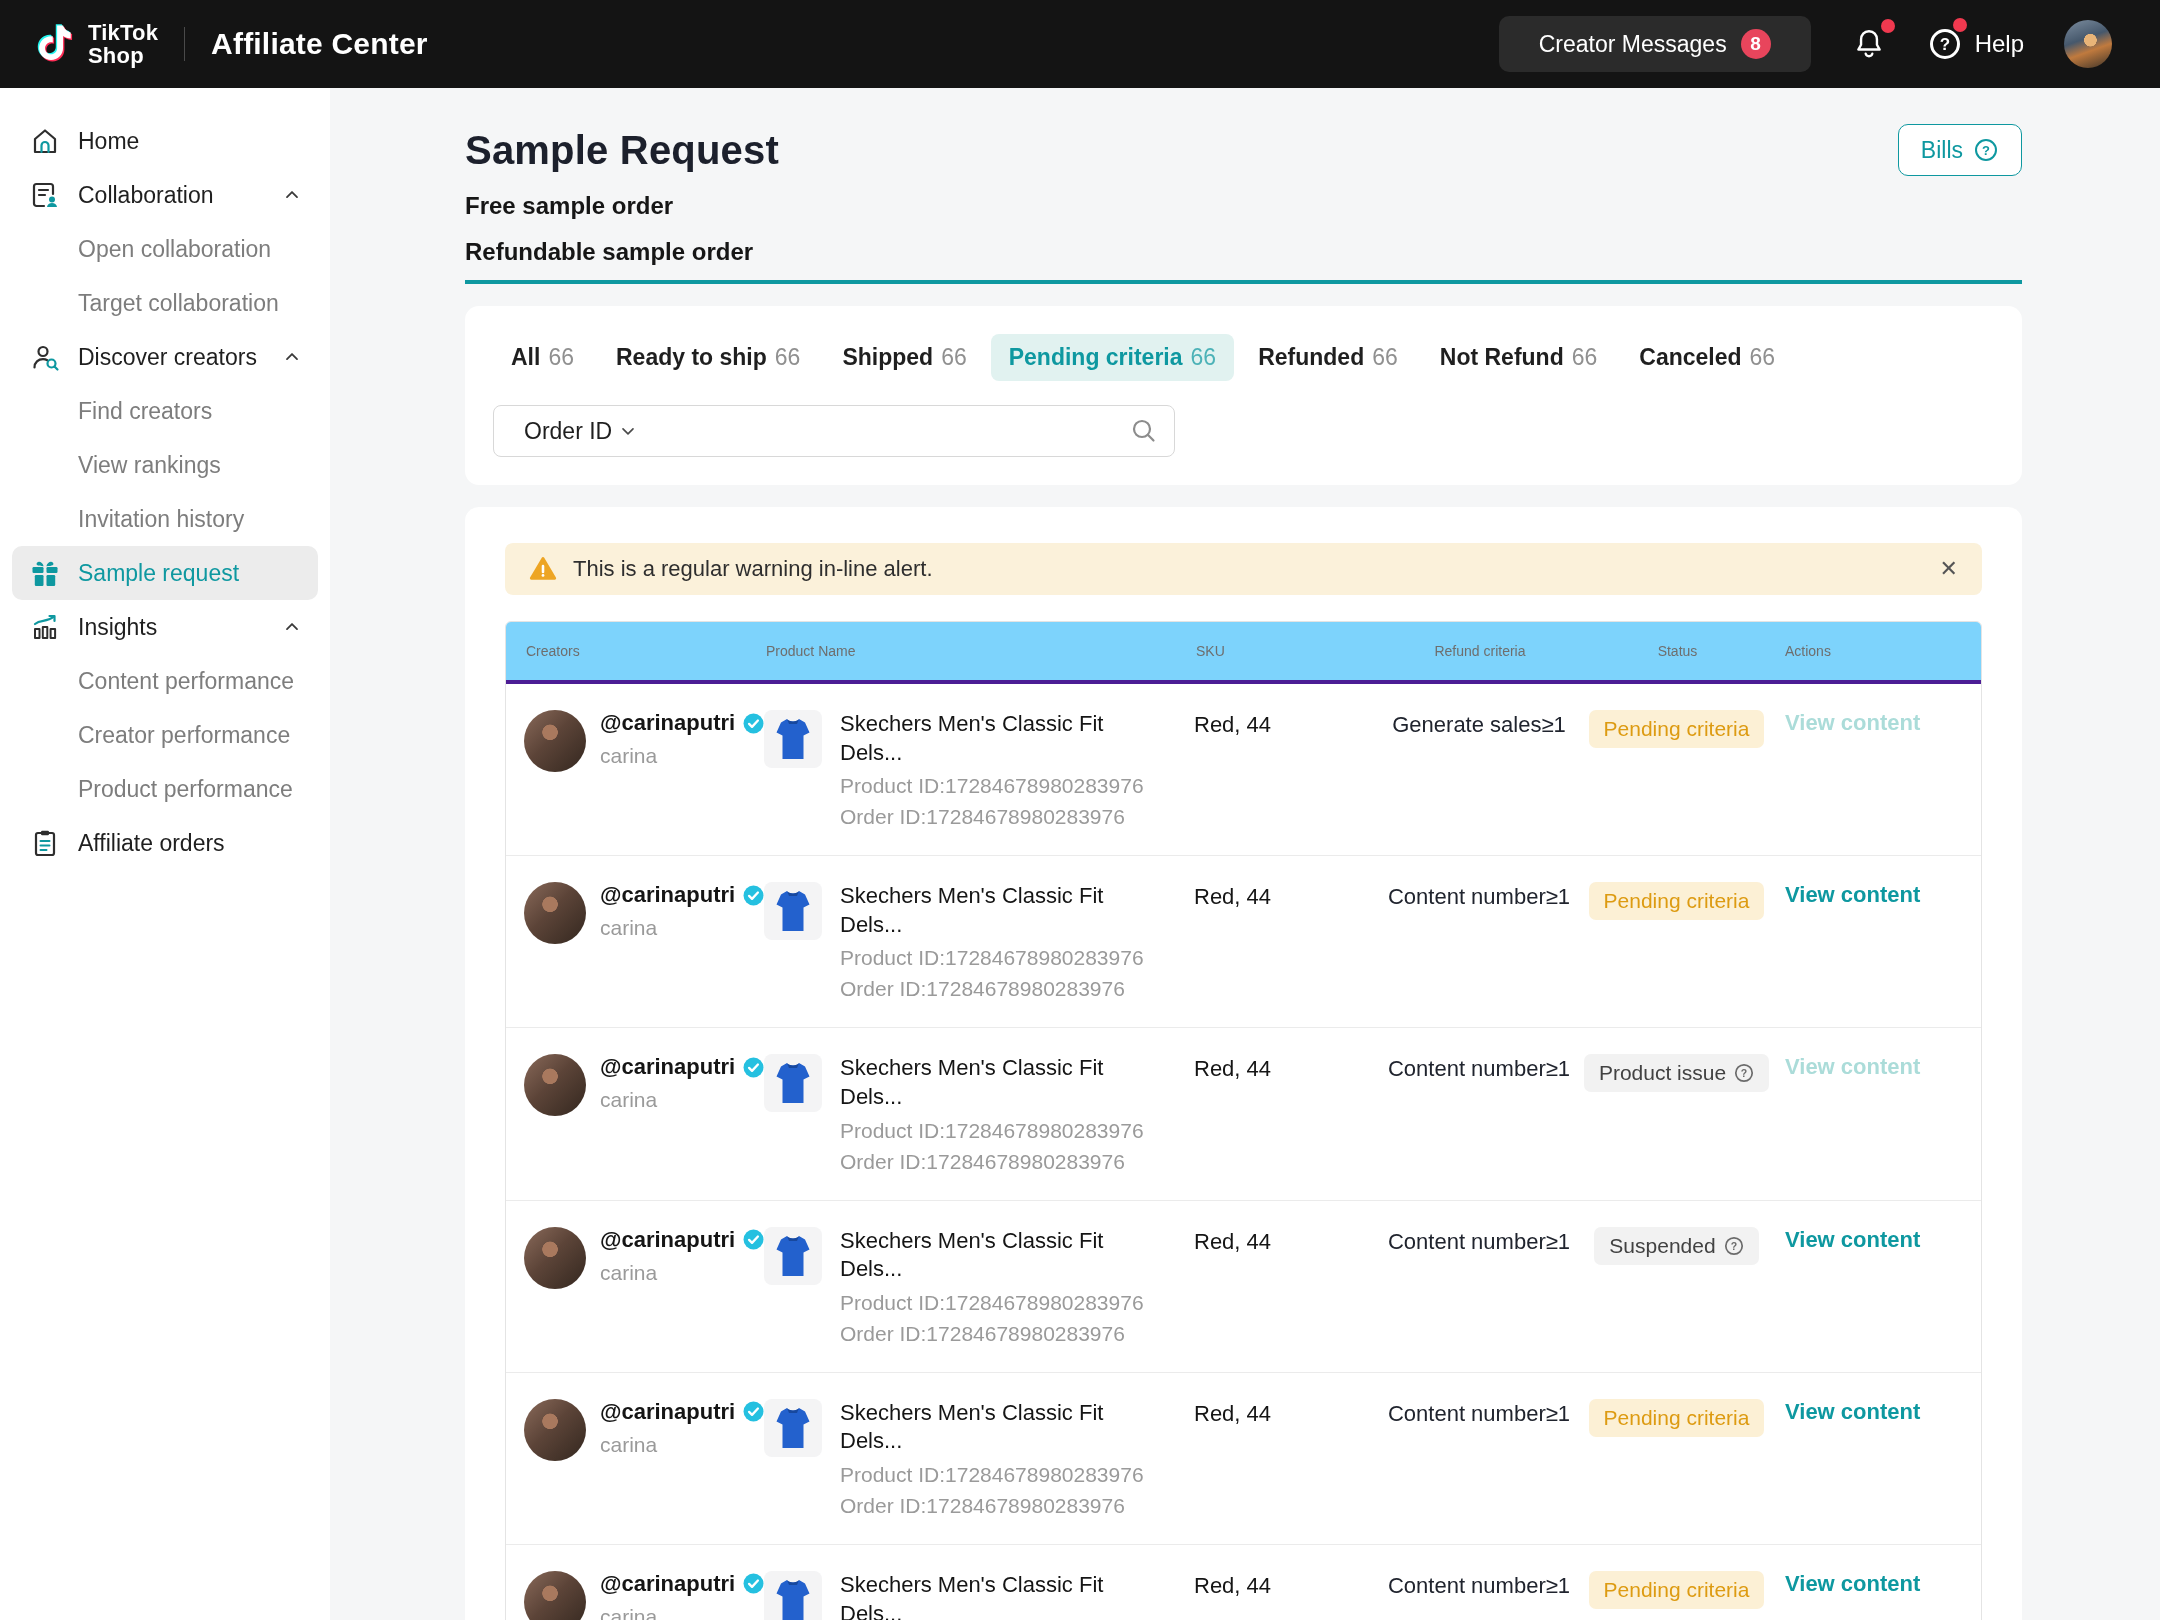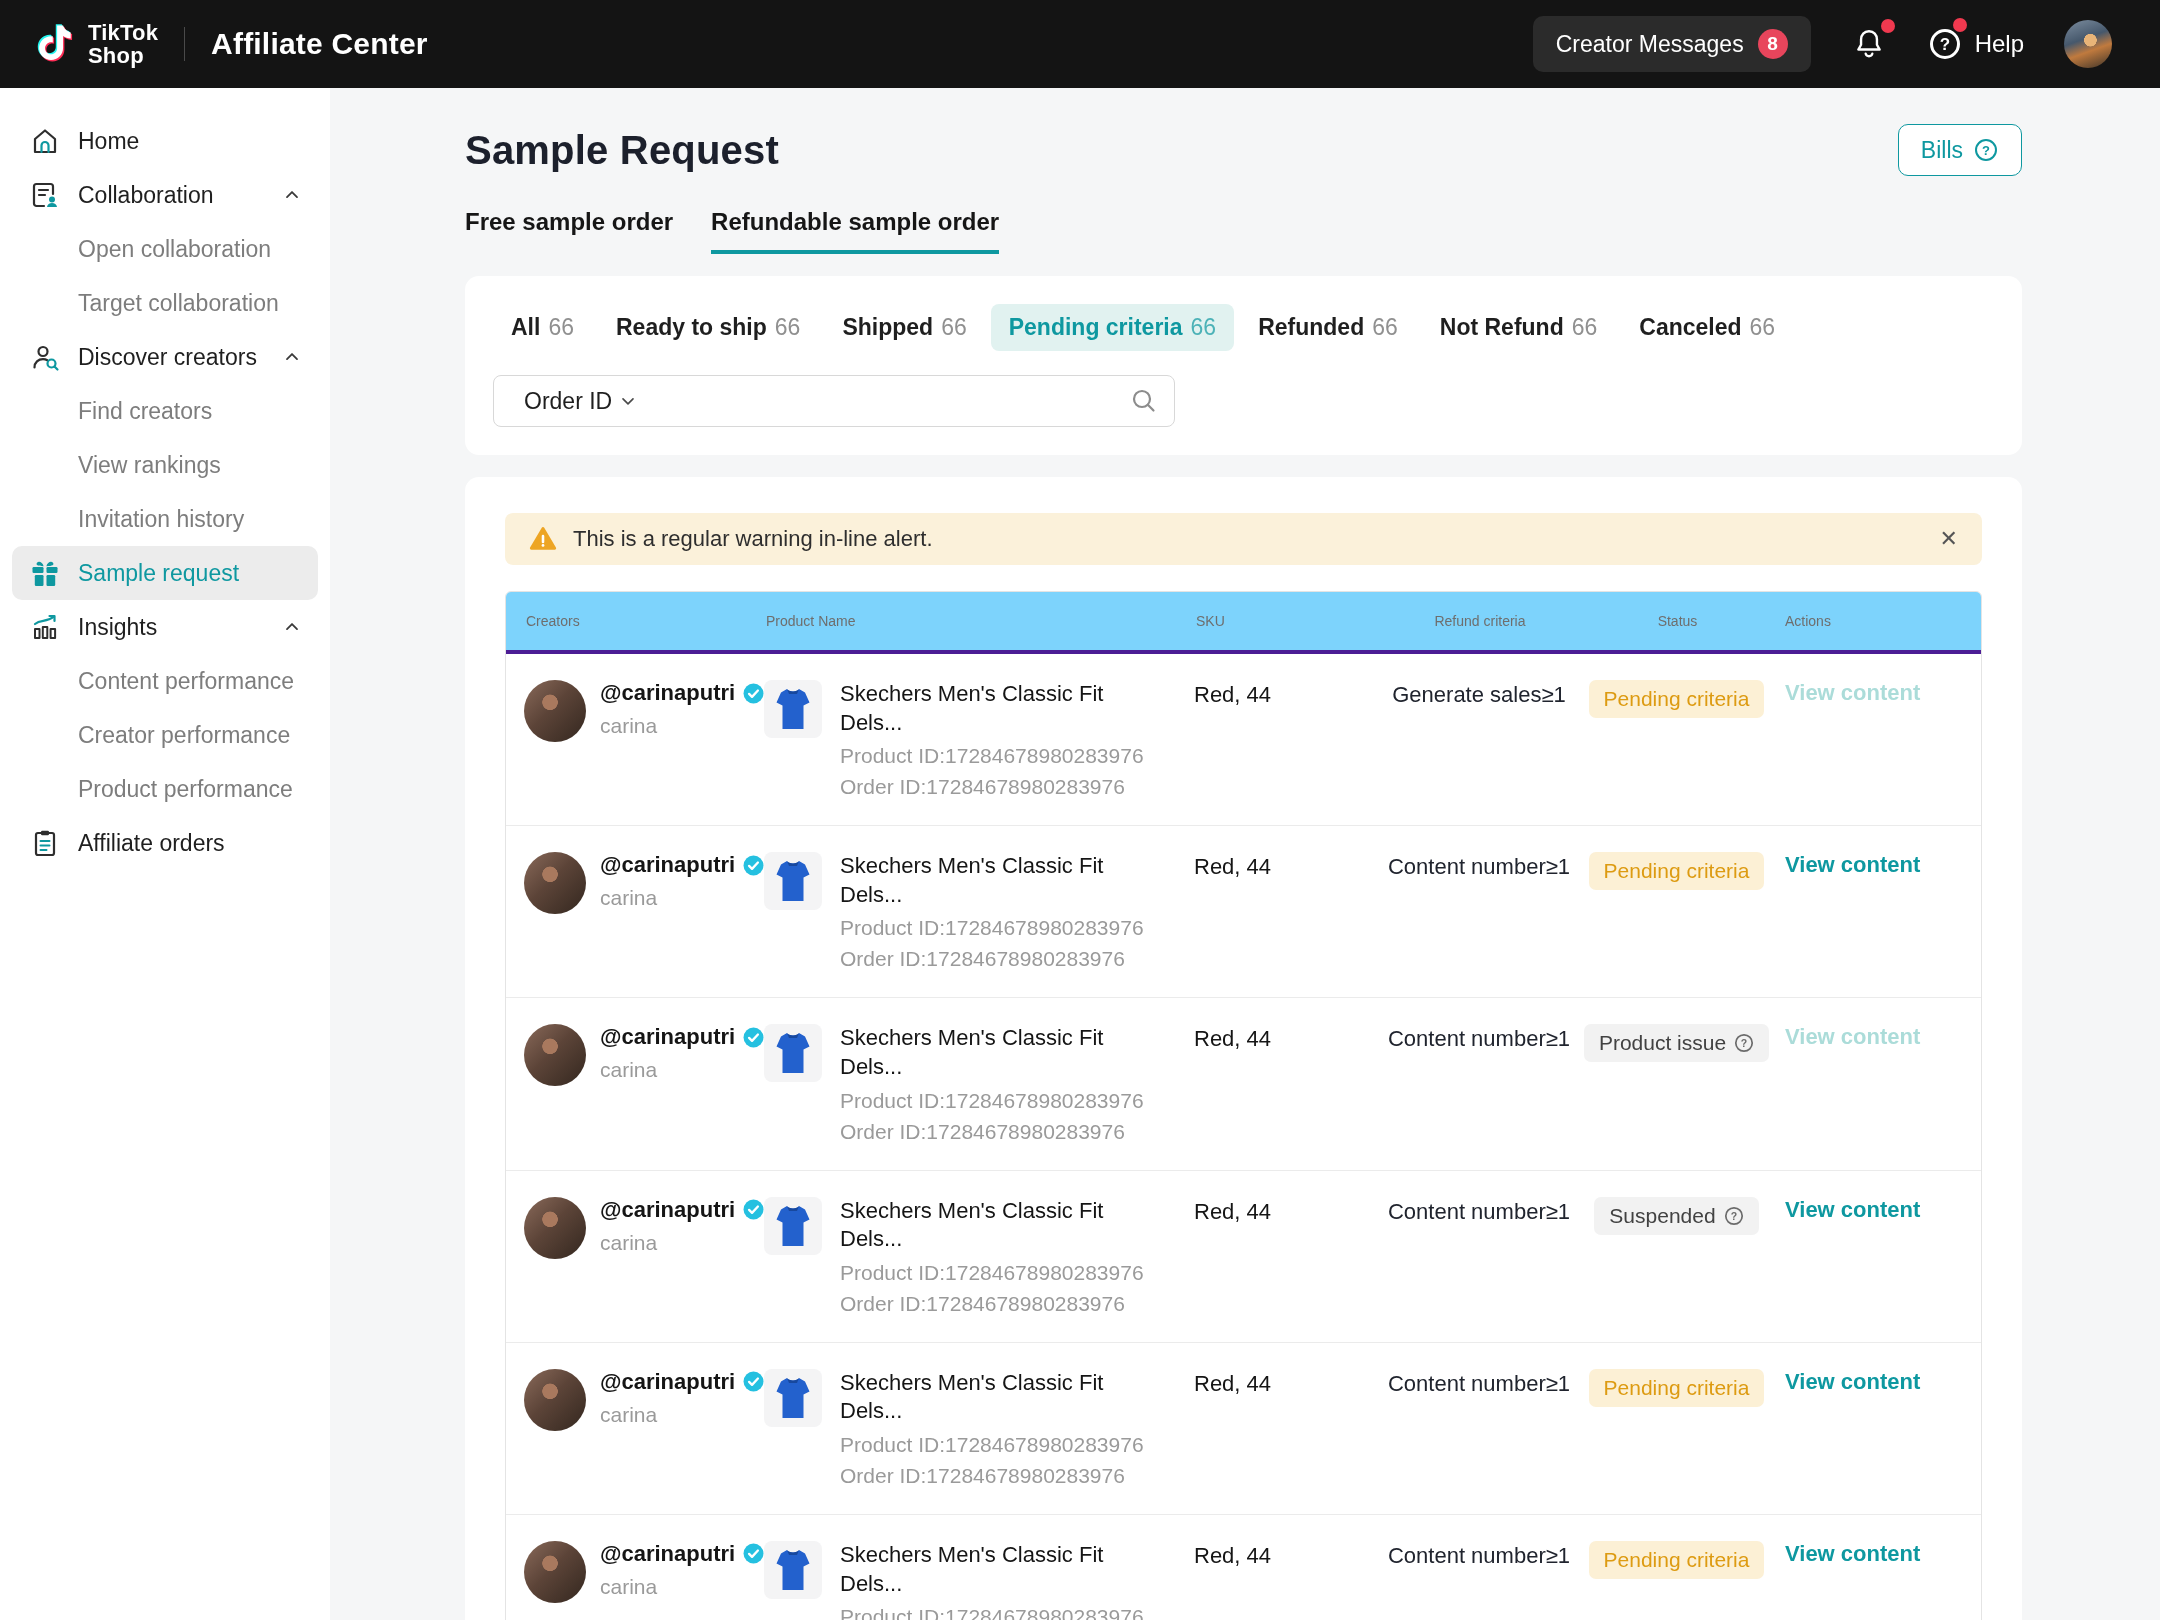--- a/index.html
+++ b/index.html
@@ -5,21 +5,21 @@
   * { margin:0; padding:0; box-sizing:border-box; }
   html,body { width:2160px; height:1620px; font-family:"Liberation Sans", sans-serif; background:#f5f6f7; overflow:hidden; }
 
   
   .topbar { position:absolute; left:0; top:0; width:2160px; height:88px; background:#141414; display:flex; align-items:center; padding:0 48px 0 30px; z-index:10; }
   .brand { display:flex; align-items:center; gap:12px; }
   .brand-text { color:#fff; font-weight:700; font-size:22px; line-height:1.05; letter-spacing:.2px; }
   .topbar-divider { width:1px; height:34px; background:#4a4a4a; margin:0 26px; }
   .app-title { color:#fff; font-size:30px; font-weight:700; letter-spacing:.2px; }
   .topbar-right { margin-left:auto; display:flex; align-items:center; gap:40px; }
-  .cm-btn { display:flex; align-items:center; gap:14px; background:#2b2b2b; border:none; border-radius:10px; height:56px; padding:0 23px; color:#fff; font-size:23px; font-family:inherit; cursor:pointer; }
+  .cm-btn { display:flex; align-items:center; gap:14px; background:#2b2b2b; border:none; border-radius:10px; height:56px; padding:0 40px; color:#fff; font-size:23px; font-family:inherit; cursor:pointer; }
   .cm-badge { background:#e8455c; color:#fff; border-radius:16px; min-width:30px; height:30px; display:flex; align-items:center; justify-content:center; font-size:19px; font-weight:700; padding:0 6px; }
   .icon-wrap { position:relative; display:flex; align-items:center; gap:12px; color:#fff; font-size:24px; cursor:pointer; }
   .red-dot { position:absolute; top:-6px; right:-8px; width:14px; height:14px; border-radius:50%; background:#f0394f; }
   .help-dot { top:-8px; left:26px; right:auto; }
   .avatar-top { width:48px; height:48px; border-radius:50%; background:
       radial-gradient(circle at 55% 42%, #e8b478 0 16%, transparent 17%),
       linear-gradient(160deg,#7d8ea0 0%, #46586c 40%, #c07a3e 62%, #3c3329 100%); cursor:pointer; }
 
   
   .sidebar { position:absolute; left:0; top:88px; bottom:0; width:330px; background:#fff; padding-top:26px; }
@@ -29,21 +29,21 @@
   .nav-item .chev { position:absolute; right:28px; display:flex; }
   .nav-item.active { background:#ececec; border-radius:10px; margin:0 12px; padding-left:18px; color:#0e98a0; }
   .nav-icon { width:30px; height:30px; display:flex; align-items:center; justify-content:center; flex:0 0 30px; }
 
   
   .main { position:absolute; left:330px; top:88px; right:0; bottom:0; background:#f5f6f7; padding:0 138px 0 135px; overflow:hidden; }
   .page-header { display:flex; align-items:center; margin-top:36px; }
   .page-title { font-size:40px; font-weight:700; color:#1c202c; letter-spacing:.2px; }
   .bills-btn { margin-left:auto; display:flex; align-items:center; gap:10px; height:52px; padding:0 22px; background:#fff; border:1.5px solid #0e98a0; border-radius:10px; color:#0e98a0; font-size:23px; font-family:inherit; cursor:pointer; }
 
-  .tabs { display:flex; gap:38px; margin-top:32px; }
+  .tabs { display:flex; margin-top:16px;flex-direction:column; }
   .tab { font-size:24px; font-weight:700; color:#161616; padding-bottom:14px; border-bottom:4px solid transparent; cursor:pointer; }
   .tab.active { border-bottom-color:#0e98a0; }
 
   .card { background:#fff; border-radius:14px; }
   .card-filters { margin-top:22px; padding:28px; }
   .filter-row { display:flex; align-items:center; gap:6px; flex-wrap:nowrap; }
   .filter-pill { display:flex; align-items:center; gap:8px; background:transparent; border:none; border-radius:8px; padding:10px 18px; font-family:inherit; font-size:23px; cursor:pointer; }
   .filter-pill .f-label { color:#1f1f1f; font-weight:700; }
   .filter-pill .f-count { color:#909090; font-weight:400; }
   .filter-pill.active { background:#e1f2f0; }

